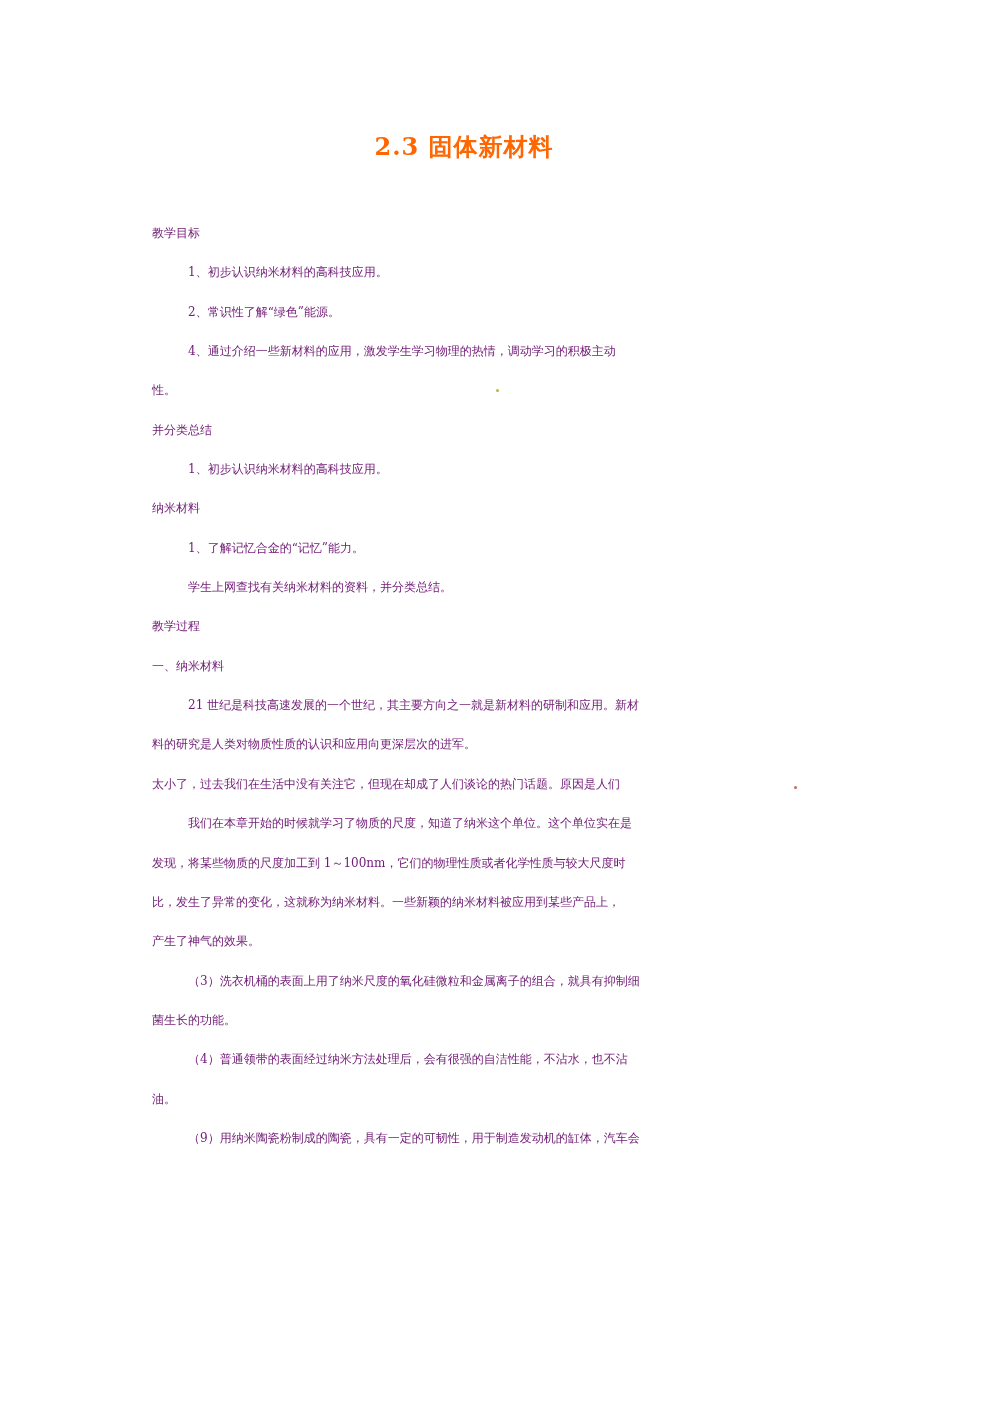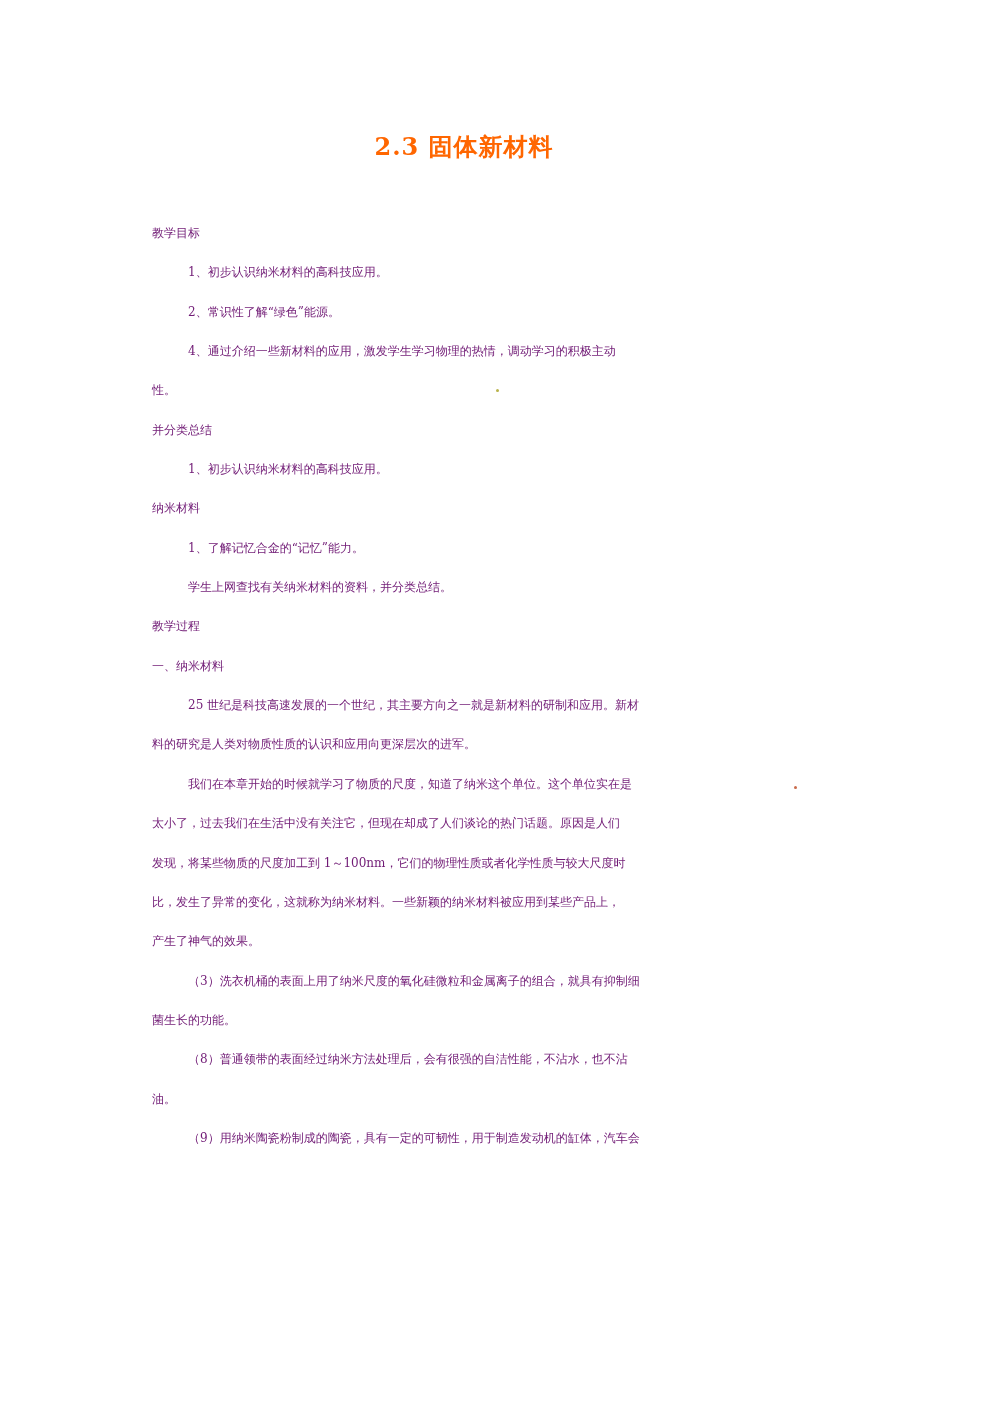--- a/index.html
+++ b/index.html
@@ -73,30 +73,30 @@
     <div class="line indent">2、常识性了解“绿色”能源。</div>
     <div class="line indent">4、通过介绍一些新材料的应用，激发学生学习物理的热情，调动学习的积极主动</div>
     <div class="line">性。</div>
     <div class="line">并分类总结</div>
     <div class="line indent">1、初步认识纳米材料的高科技应用。</div>
     <div class="line">纳米材料</div>
     <div class="line indent">1、了解记忆合金的“记忆”能力。</div>
     <div class="line indent">学生上网查找有关纳米材料的资料，并分类总结。</div>
     <div class="line">教学过程</div>
     <div class="line">一、纳米材料</div>
-    <div class="line indent">25 世纪是科技高速发展的一个世纪，其主要方向之一就是新材料的研制和应用。新材</div>
+    <div class="line indent">21 世纪是科技高速发展的一个世纪，其主要方向之一就是新材料的研制和应用。新材</div>
     <div class="line">料的研究是人类对物质性质的认识和应用向更深层次的进军。</div>
+    <div class="line">太小了，过去我们在生活中没有关注它，但现在却成了人们谈论的热门话题。原因是人们</div>
     <div class="line indent">我们在本章开始的时候就学习了物质的尺度，知道了纳米这个单位。这个单位实在是</div>
-    <div class="line">太小了，过去我们在生活中没有关注它，但现在却成了人们谈论的热门话题。原因是人们</div>
     <div class="line">发现，将某些物质的尺度加工到 1～100nm，它们的物理性质或者化学性质与较大尺度时</div>
     <div class="line">比，发生了异常的变化，这就称为纳米材料。一些新颖的纳米材料被应用到某些产品上，</div>
     <div class="line">产生了神气的效果。</div>
     <div class="line indent">（3）洗衣机桶的表面上用了纳米尺度的氧化硅微粒和金属离子的组合，就具有抑制细</div>
     <div class="line">菌生长的功能。</div>
-    <div class="line indent">（8）普通领带的表面经过纳米方法处理后，会有很强的自洁性能，不沾水，也不沾</div>
+    <div class="line indent">（4）普通领带的表面经过纳米方法处理后，会有很强的自洁性能，不沾水，也不沾</div>
     <div class="line">油。</div>
     <div class="line indent">（9）用纳米陶瓷粉制成的陶瓷，具有一定的可韧性，用于制造发动机的缸体，汽车会</div>
   </div>
 
   <div class="speck speck-1"></div>
   <div class="speck speck-2"></div>
 
 </div>
 
 </body></html>

